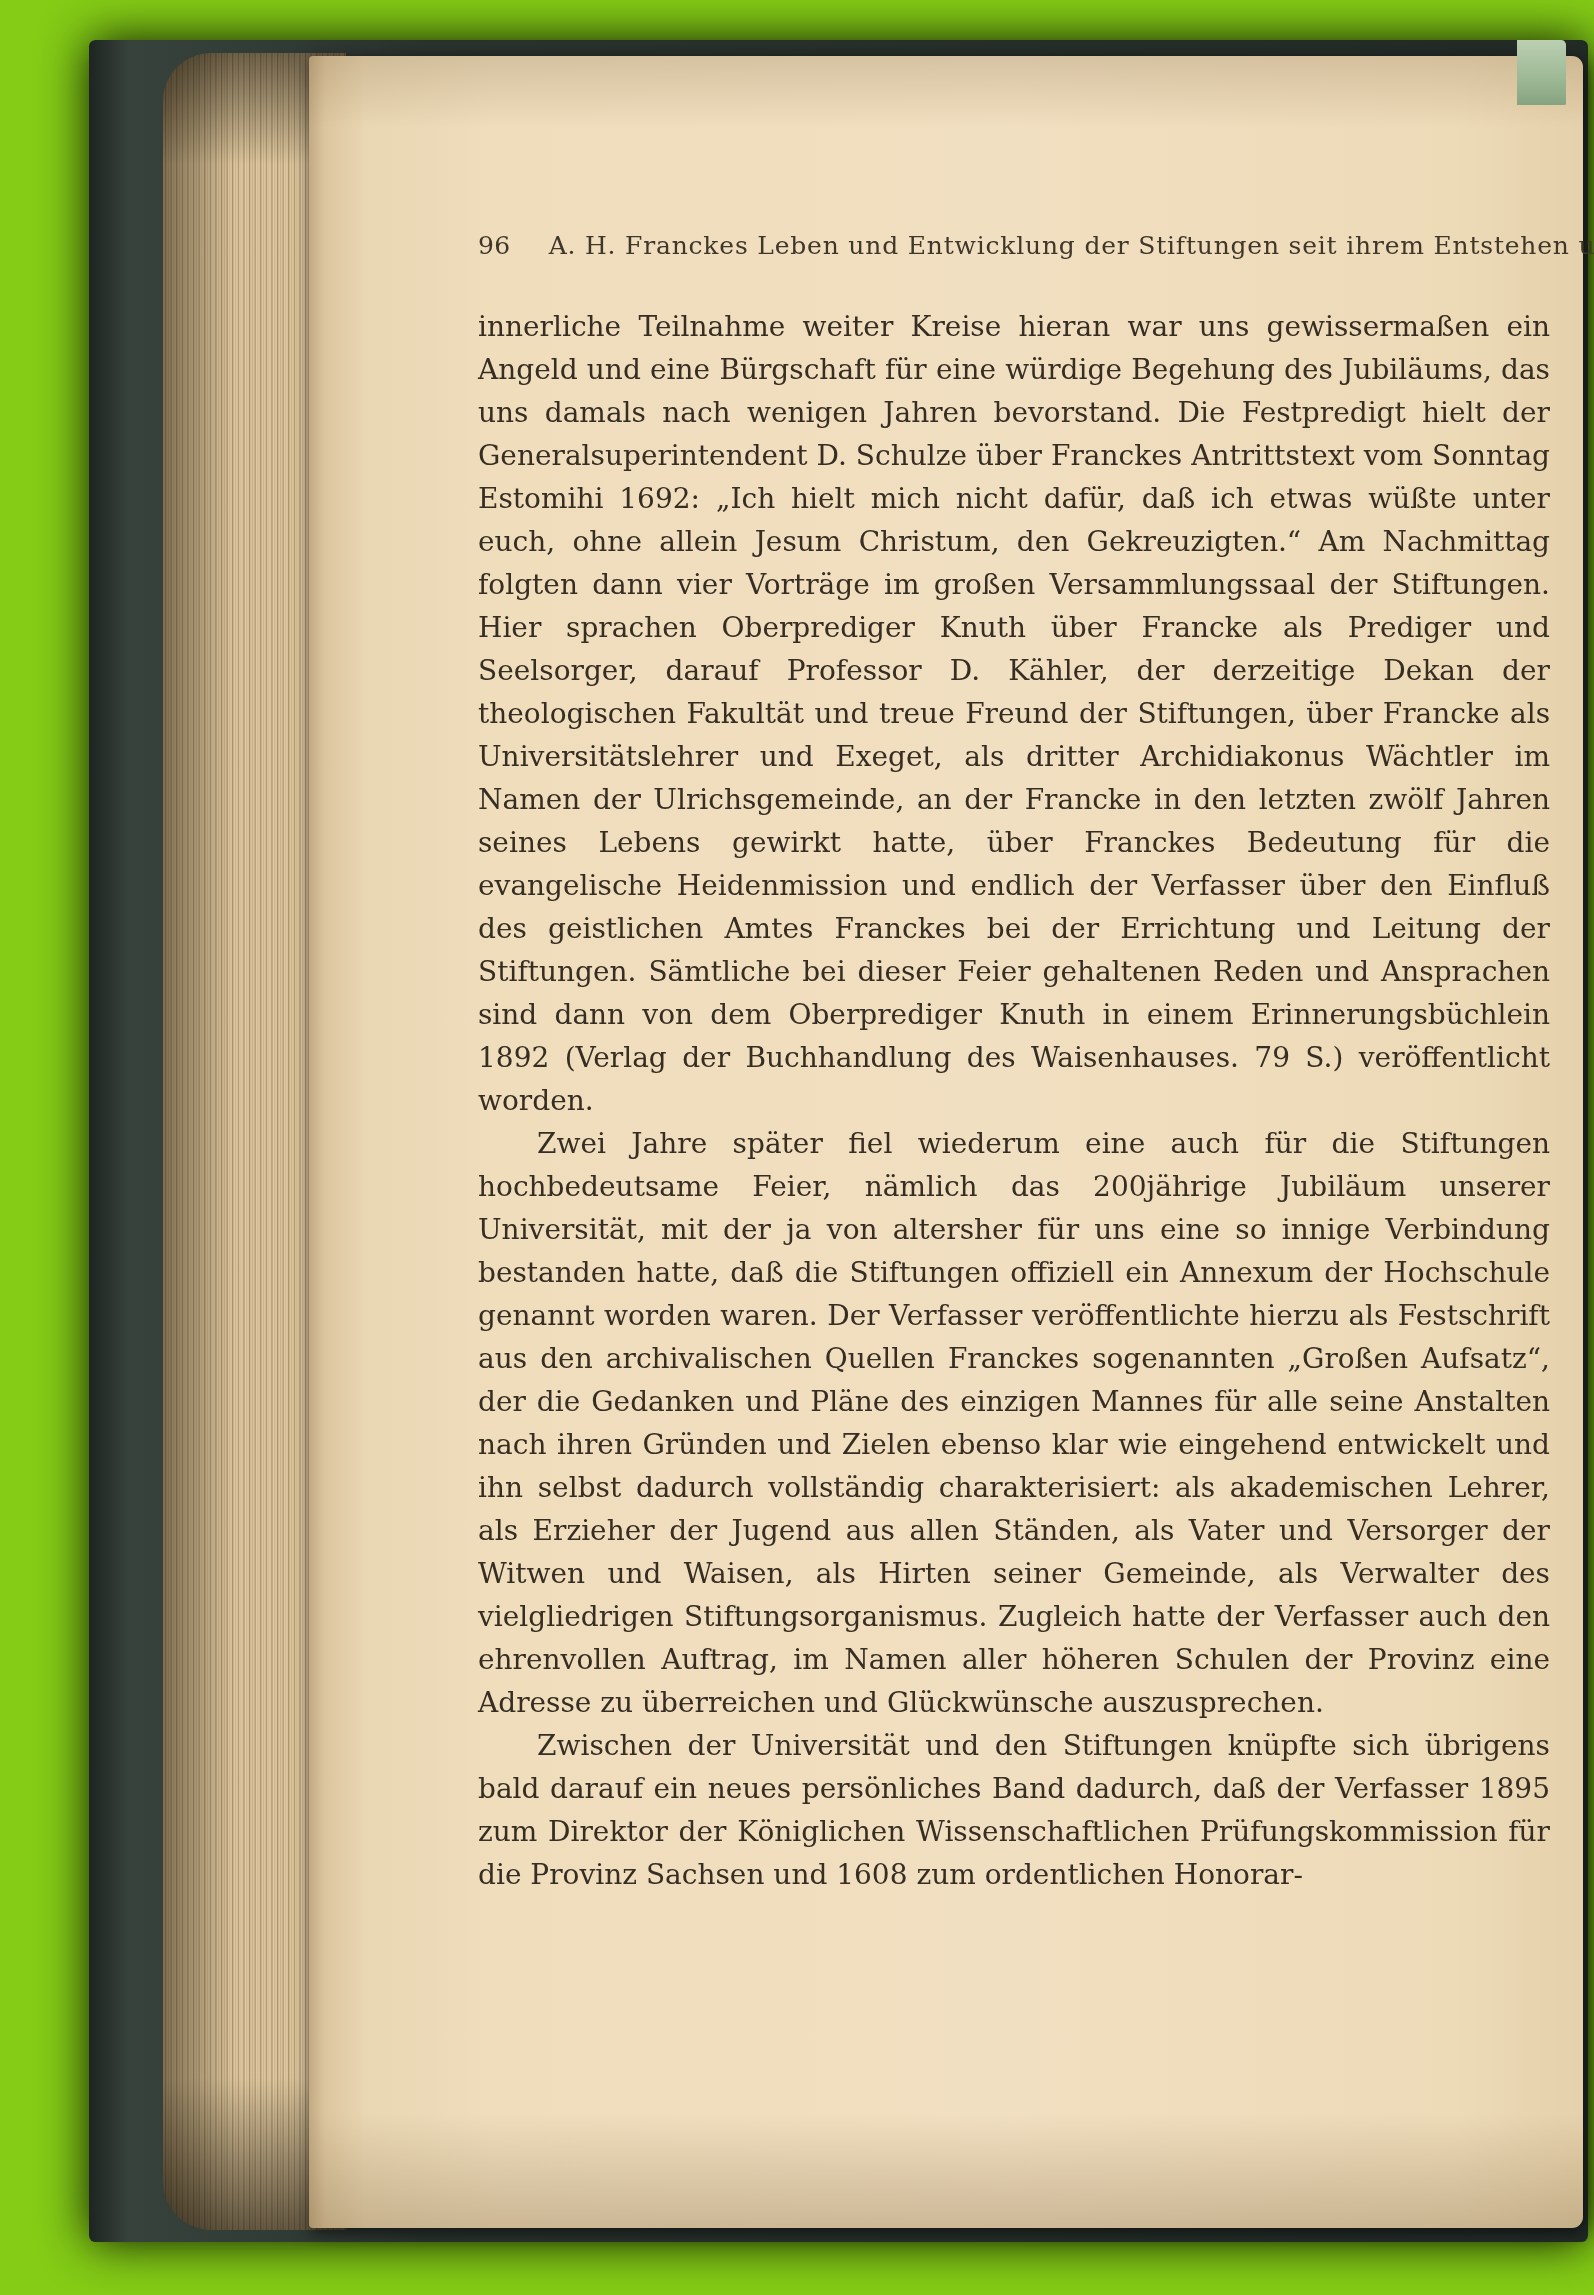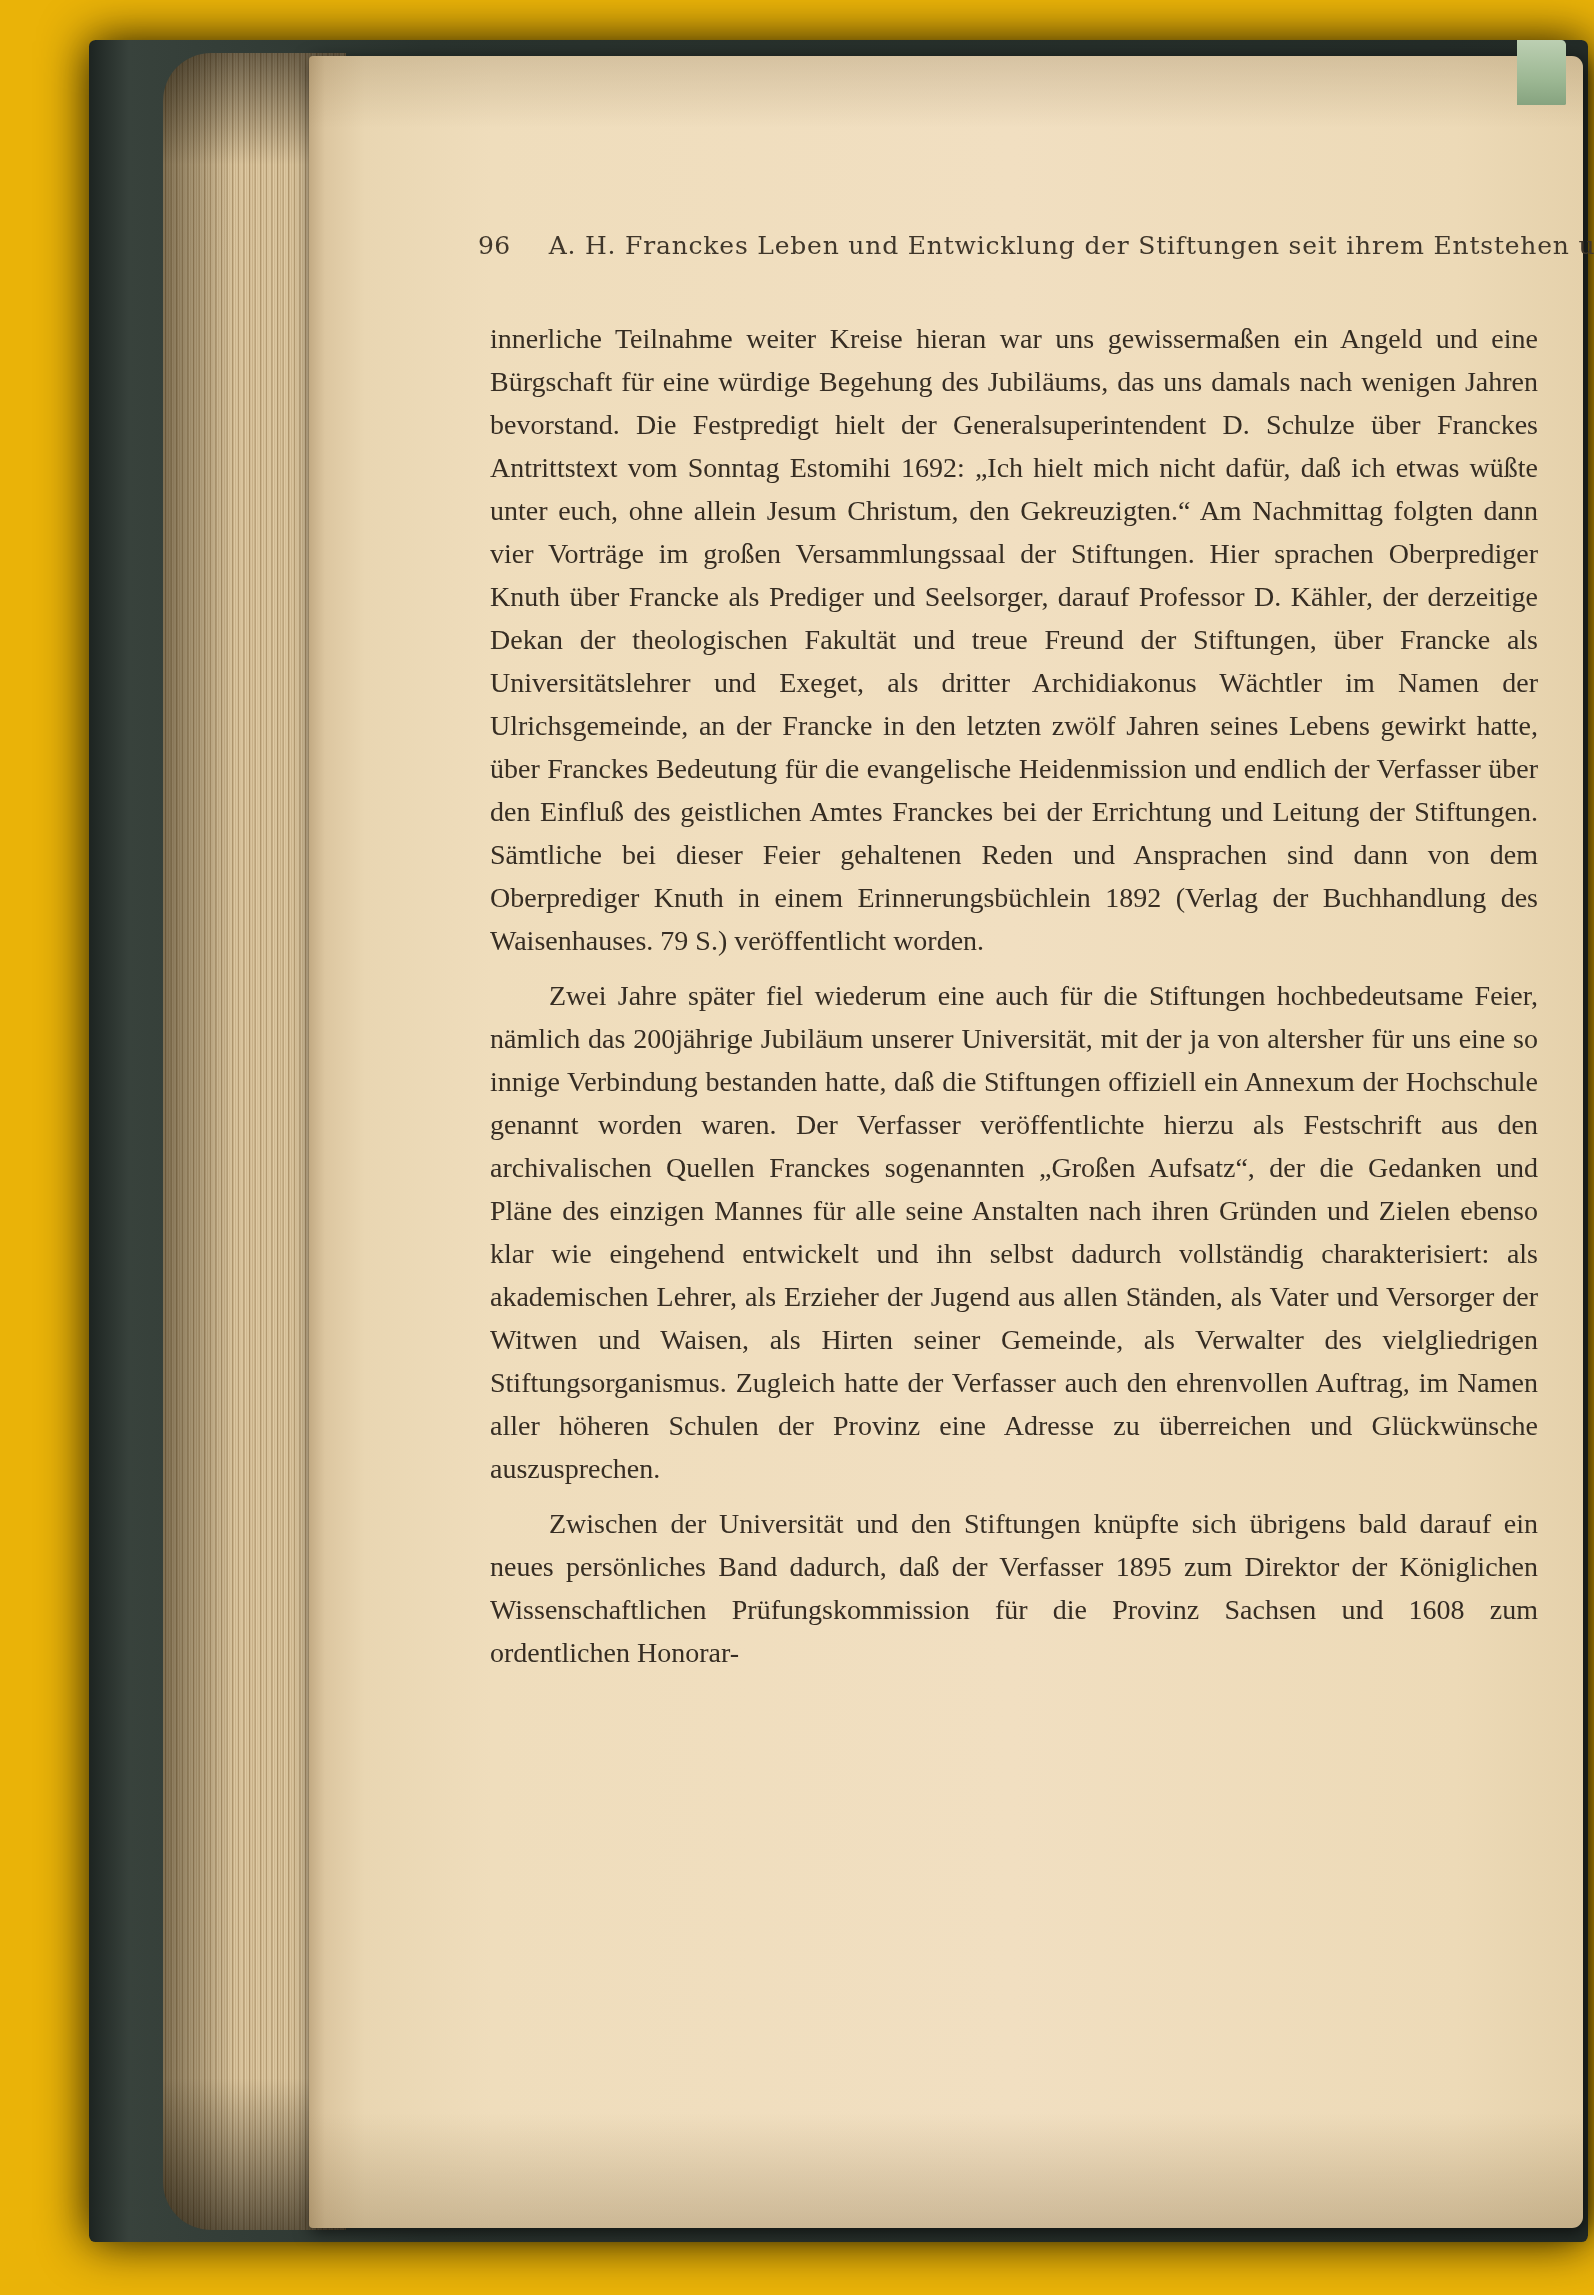--- a/index.html
+++ b/index.html
@@ -1,19 +1,19 @@
 <!DOCTYPE html>
 <html style="font-size:12.8px"><head>
 <meta charset="utf-8">
 <style>
   * { margin:0; padding:0; box-sizing:border-box; }
   html,body { background:#000; }
   .stage {
     position:relative; width:1595px; height:2295px; overflow:hidden;
-    background:#eab308;
+    background:#84cc16;
     font-family:"DejaVu Serif","Liberation Serif",serif;
   }
   
   .cover {
     position:absolute; left:89px; top:40px; width:1499px; height:2202px;
     background:linear-gradient(90deg,#1d2421 0px,#38423c 40px,#333d37 151px,#2a332e 335px,#232b27 100%);
     border-radius:6.4px;
     box-shadow:0 0 48px rgba(0,0,0,.9);
   }
   
@@ -39,21 +39,21 @@
     display:flex; align-items:baseline;
     color:#40372b; font-size:25px; letter-spacing:0.4px; white-space:nowrap;
   }
   .pagenum { margin-right:38px; }
   .running { letter-spacing:0.8px; }
   .bodytext {
     position:absolute; left:169px; top:249px; width:1072px;
     font-size:28px; line-height:43px; color:#362d23;
     text-align:justify;
   }
-  .bodytext p { margin:12px; text-indent:59px;font-family:Liberation Serif, serif; }
+  .bodytext p { margin:0; text-indent:59px; }
   .bodytext p.first { text-indent:0; }
   
   .corner-green {
     position:absolute; left:1517px; top:40px; width:49px; height:65px;
     background:linear-gradient(180deg,#bccfb2 0%,#9db894 60%,#86a37f 100%);
     border-radius:0 4.8px 1.6px 0;
   }
   
   .footerbar {
     position:absolute; left:0; bottom:0; width:100%; height:53px;

